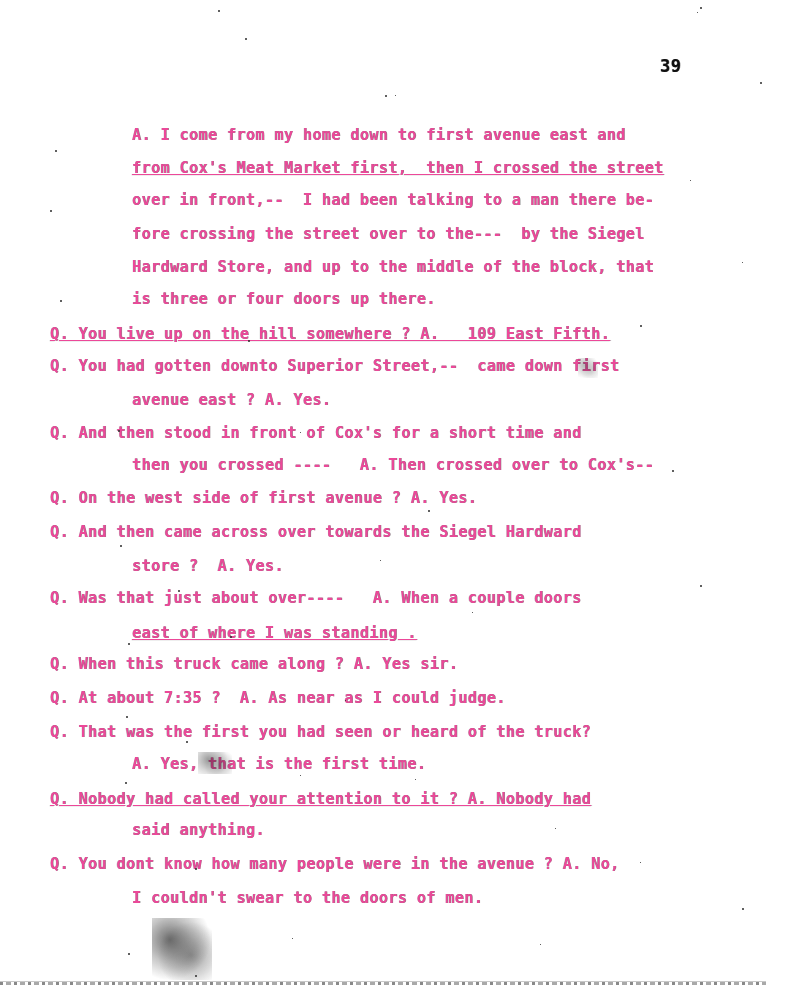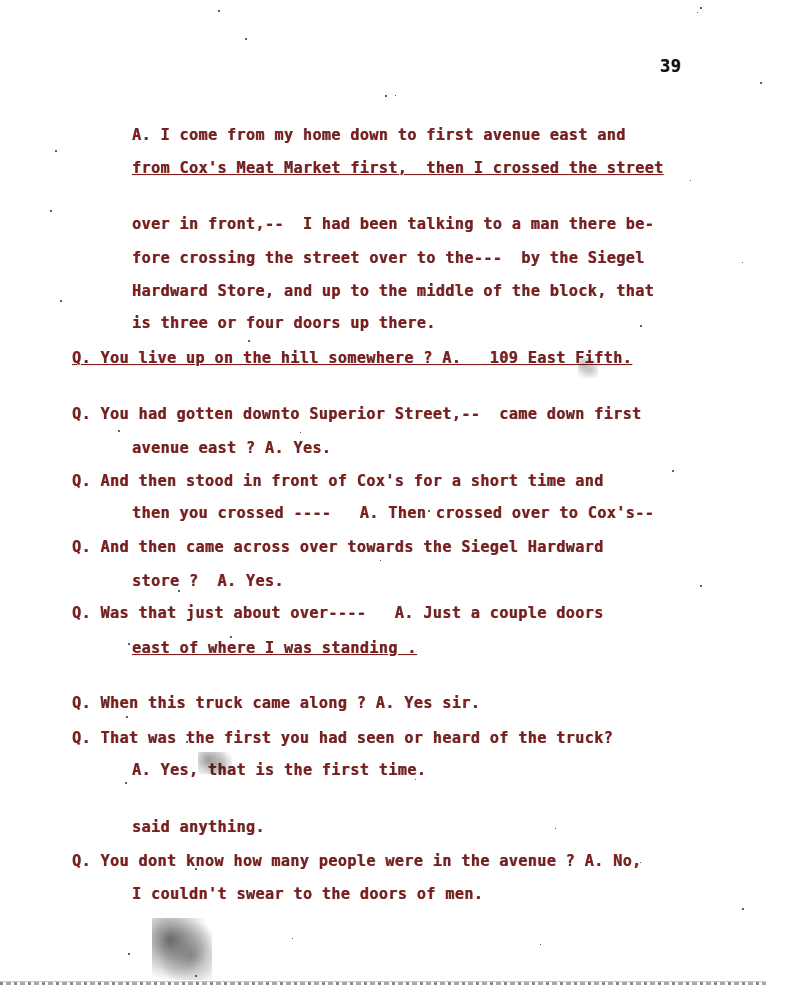--- a/index.html
+++ b/index.html
@@ -47,33 +47,33 @@
     top: 118px;
     width: 800px;
   }
   .line {
     position: relative;
     height: 33.2px;
     font-size: 15.2px;
     line-height: 33.2px;
     white-space: pre;
     font-weight: bold;
-    color: #7f1d1d;
+    color: #ec4899;
     letter-spacing: 0.35px;
     text-shadow: 0.45px 0 0 rgba(18,18,18,0.5), -0.35px 0.25px 0 rgba(18,18,18,0.28);
   }
   
-  .line.ind-q { padding-left: 72px; }     
+  .line.ind-q { padding-left: 50px; }     
   .line.ind-body { padding-left: 132px; } 
 
   
   .j1 { top: 0.6px; }
   .j2 { top: -0.5px; }
   .j3 { top: 0.9px; text-decoration: underline; }
-  .j4 { top: -0.8px; margin-top: 24px; }
+  .j4 { top: -0.8px; }
 
   
   .smudge {
     position: absolute;
     pointer-events: none;
     background:
       radial-gradient(circle at 30% 35%, rgba(25,25,25,0.85) 0%, rgba(25,25,25,0.35) 38%, rgba(25,25,25,0) 70%),
       radial-gradient(circle at 65% 60%, rgba(25,25,25,0.6) 0%, rgba(25,25,25,0) 62%);
   }
 
@@ -113,27 +113,30 @@
       <div class="line ind-body j3">from Cox's Meat Market first,  then I crossed the street</div>
       <div class="line ind-body j4">over in front,--  I had been talking to a man there be-</div>
       <div class="line ind-body ">fore crossing the street over to the---  by the Siegel</div>
       <div class="line ind-body j1">Hardward Store, and up to the middle of the block, that</div>
       <div class="line ind-body j2">is three or four doors up there.</div>
       <div class="line ind-q j3">Q. You live up on the hill somewhere ? A.   109 East Fifth.</div>
       <div class="line ind-q j4">Q. You had gotten downto Superior Street,--  came down first</div>
       <div class="line ind-body ">avenue east ? A. Yes.</div>
       <div class="line ind-q j1">Q. And then stood in front of Cox's for a short time and</div>
       <div class="line ind-body j2">then you crossed ----   A. Then crossed over to Cox's--</div>
+      <div class="line ind-q j4">Q. On the west side of first avenue ? A. Yes.</div>
       <div class="line ind-q ">Q. And then came across over towards the Siegel Hardward</div>
       <div class="line ind-body j1">store ?  A. Yes.</div>
-      <div class="line ind-q j2">Q. Was that just about over----   A. Just a couple doors</div>
+      <div class="line ind-q j2">Q. Was that just about over----   A. When a couple doors</div>
       <div class="line ind-body j3">east of where I was standing .</div>
       <div class="line ind-q j4">Q. When this truck came along ? A. Yes sir.</div>
+      <div class="line ind-q ">Q. At about 7:35 ?  A. As near as I could judge.</div>
       <div class="line ind-q j1">Q. That was the first you had seen or heard of the truck?</div>
       <div class="line ind-body j2">A. Yes, that is the first time.</div>
+      <div class="line ind-q j3">Q. Nobody had called your attention to it ? A. Nobody had</div>
       <div class="line ind-body j4">said anything.</div>
       <div class="line ind-q ">Q. You dont know how many people were in the avenue ? A. No,</div>
       <div class="line ind-body j1">I couldn't swear to the doors of men.</div>
     </div>
 
   <div class="smudge" style="left:198px; top:752px; width:34px; height:22px; opacity:0.5;"></div>
 
   <div class="smudge" style="left:152px; top:918px; width:60px; height:62px; opacity:0.75;"></div>
 
   <div class="smudge" style="left:578px; top:358px; width:20px; height:20px; opacity:0.35;"></div>

